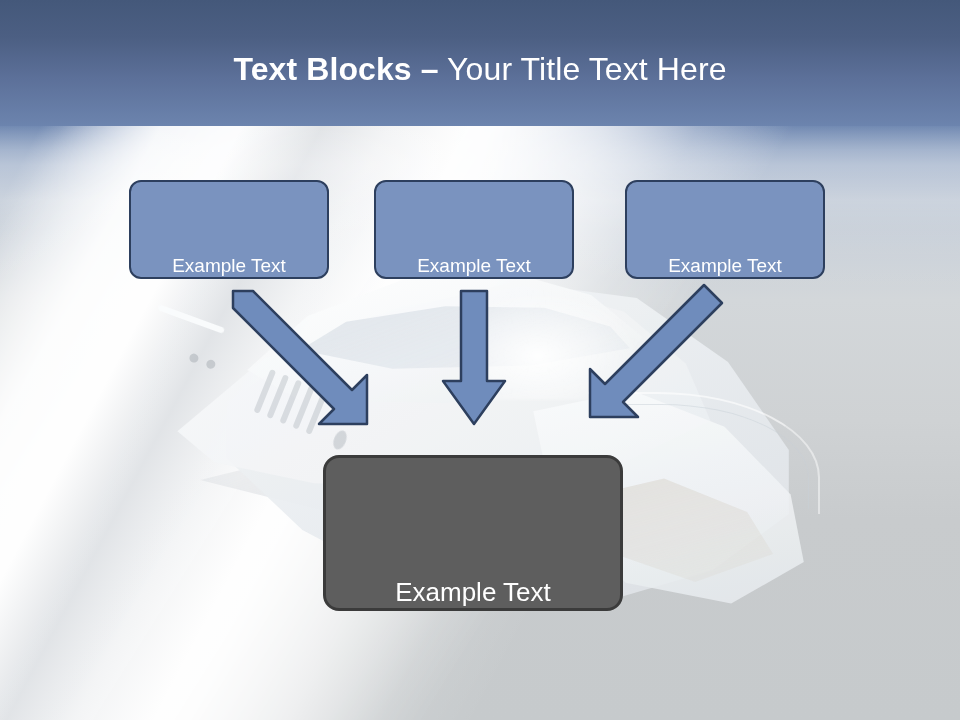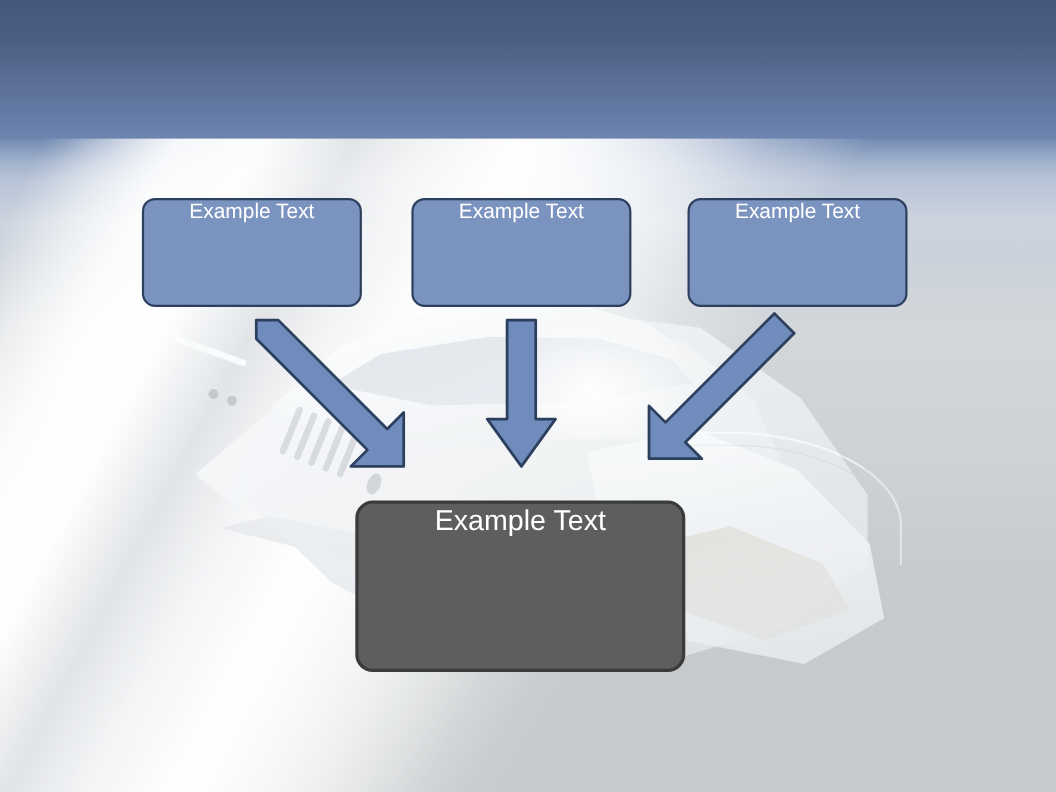--- a/index.html
+++ b/index.html
@@ -191,21 +191,21 @@
     white-space:nowrap;
   }
   .slide-title .t-bold { font-weight:bold; }
   .slide-title .t-light { font-weight:normal; }
 
   
   .tbox {
     position:absolute;
     border-radius:12px;
     display:flex;
-    align-items:flex-start;
+    align-items:flex-end;
     justify-content:center;
     box-sizing:border-box;
     color:#ffffff;
   }
   .tbox-blue {
     background:#7a93bf;
     border:2px solid #2d3f5e;
     font-size:19px;
   }
   .tbox-1 { left:129px; top:180px; width:200px; height:99px; }
@@ -251,20 +251,21 @@
       <span style="left:14px"></span>
     <span style="left:28px"></span>
       <span style="left:42px"></span>
     <span style="left:56px"></span>
   </div>
   <div class="yacht-hatch"></div>
   <div class="bow-wash"></div>
   <div class="bg-layer sky-haze"></div>
 
   <div class="header-band"></div>
+  <div class="slide-title"><span class="t-bold">Text Blocks –</span><span class="t-light"> Your Title Text Here</span></div>
 
   <svg class="arrow-svg" viewBox="0 0 960 720">
 
     <g>
       <polygon points="233,291 253,291 352,390 367,375 367,424 319,424 334,409 233,308" fill="#6f8cbc" stroke="#2d3f5e" stroke-width="2.5" stroke-linejoin="round"></polygon>
     </g>
 
     <g>
       <polygon points="461,291 487,291 487,381 505,381 474,424 443,381 461,381" fill="#6f8cbc" stroke="#2d3f5e" stroke-width="2.5" stroke-linejoin="round"></polygon>
     </g>

